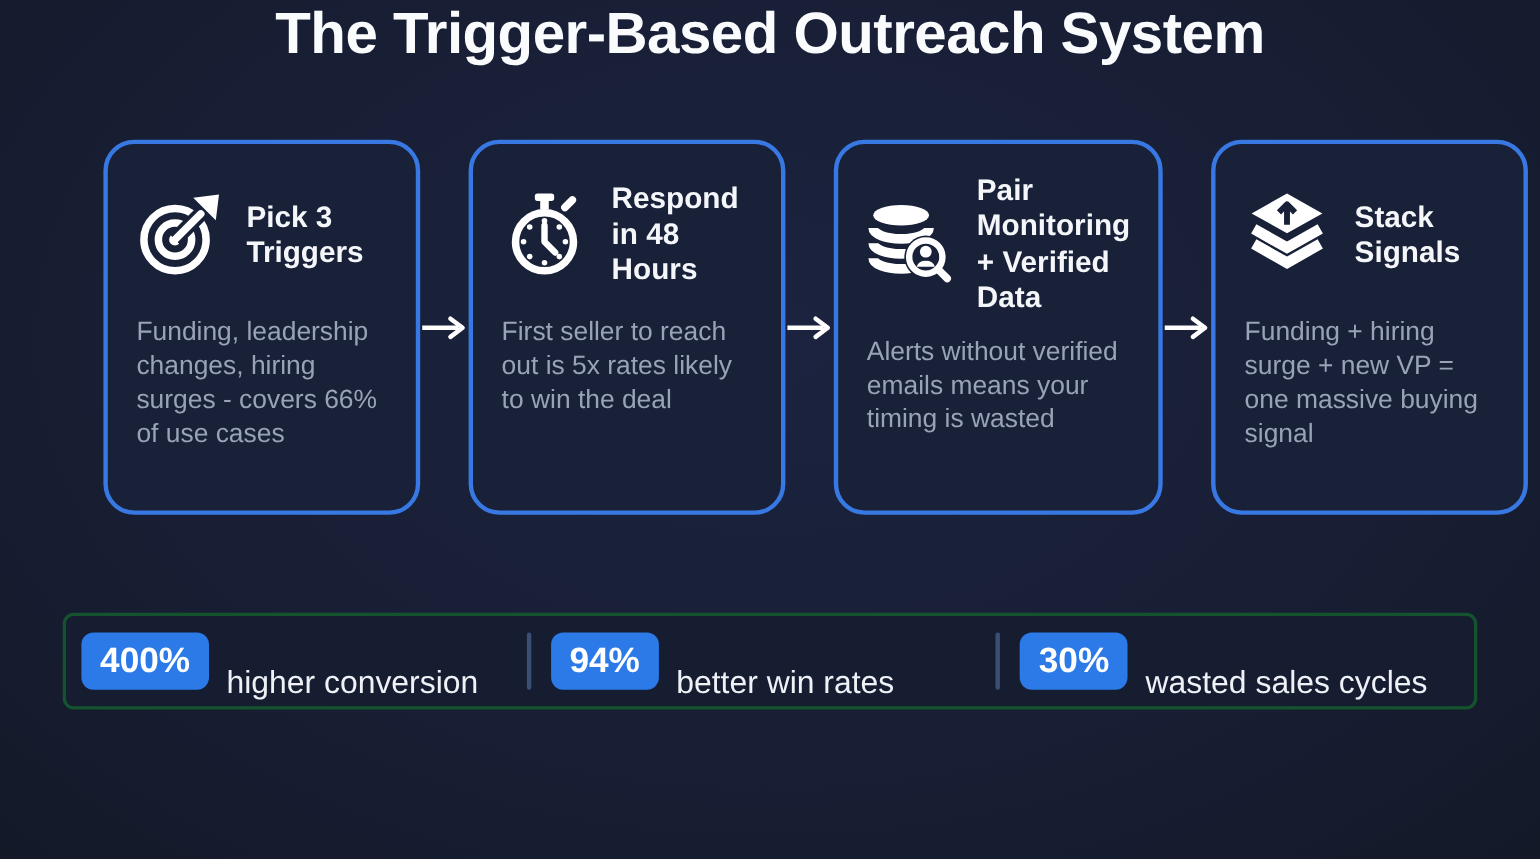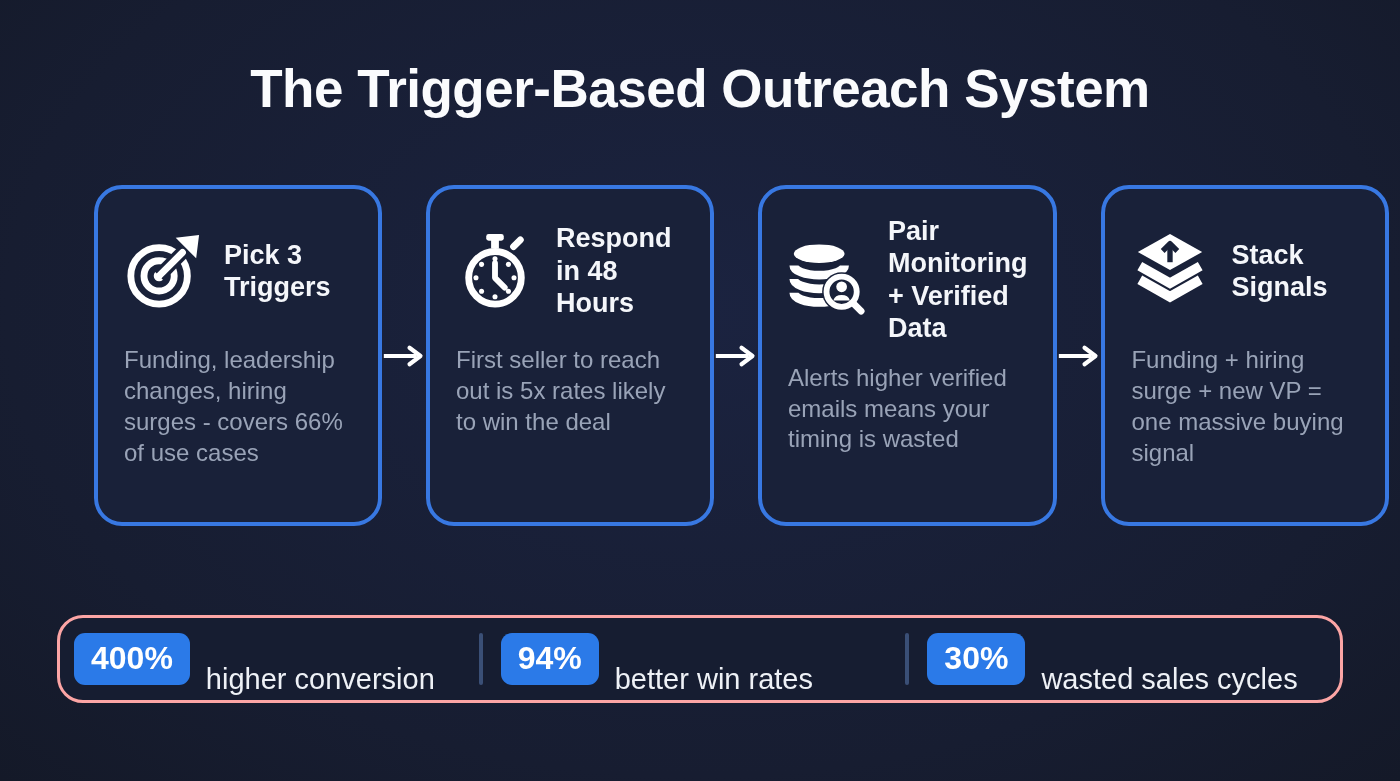--- a/index.html
+++ b/index.html
@@ -3,21 +3,20 @@
 <meta charset="utf-8">
 <style>
   * { margin: 0; padding: 0; box-sizing: border-box; }
   html, body { width: 1400px; height: 781px; overflow: hidden; }
   body {
     font-family: "Liberation Sans", sans-serif;
     background: radial-gradient(ellipse at 50% 40%, #1b2340 0%, #171d31 70%, #141928 100%);
     color: #ffffff;
   }
   .page-title {
-    margin-top: 58px;
     text-align: center;
     font-size: 53px;
     font-weight: 700;
     letter-spacing: -0.5px;
     color: #fafbfd;
   }
   .cards-row {
     display: flex;
     justify-content: space-between;
     align-items: stretch;
@@ -55,22 +54,22 @@
   .flow-arrow {
     flex: 1 1 auto;
     display: flex;
     align-items: center;
     justify-content: center;
   }
   .flow-arrow svg { width: 44px; height: 26px; }
   .stats-bar {
     margin: 89px 57px 0 57px;
     height: 88px;
-    border: 3px solid #fca5a5;
-    border-radius: 26px;
+    border: 3px solid #14532d;
+    border-radius: 10px;
     background: #161d31;
     display: flex;
     align-items: center;
     padding: 0 14px;
   }
   .stat-group {
     flex: 1 1 0;
     display: flex;
     align-items: center;
     min-width: 0;
@@ -174,21 +173,21 @@
           <path d="M6 53 a26 10 0 0 0 52 0" stroke="#ffffff" stroke-width="9" fill="none"></path>
           <circle cx="55" cy="52" r="20" fill="#192139"></circle>
           <circle cx="55" cy="52" r="15.5" fill="none" stroke="#ffffff" stroke-width="6"></circle>
           <circle cx="55" cy="47" r="5.5" fill="#ffffff"></circle>
           <path d="M46.5 61 a8.8 7.5 0 0 1 17 0 Z" fill="#ffffff"></path>
           <line x1="66.5" y1="63.5" x2="75" y2="72" stroke="#ffffff" stroke-width="7" stroke-linecap="round"></line>
         </svg>
       </div>
       <div class="card-title">Pair Monitoring + Verified Data</div>
     </div>
-    <div class="card-desc">Alerts higher verified emails means your timing is wasted</div>
+    <div class="card-desc">Alerts without verified emails means your timing is wasted</div>
   </div>
 
   <div class="flow-arrow">
     <svg viewBox="0 0 48 26">
       <line x1="2" y1="13" x2="38" y2="13" stroke="#ffffff" stroke-width="4.5"></line>
       <path d="M30 4 L42 13 L30 22" stroke="#ffffff" stroke-width="4.5" fill="none" stroke-linejoin="round" stroke-linecap="round"></path>
     </svg>
   </div>
 
   <div class="card">

